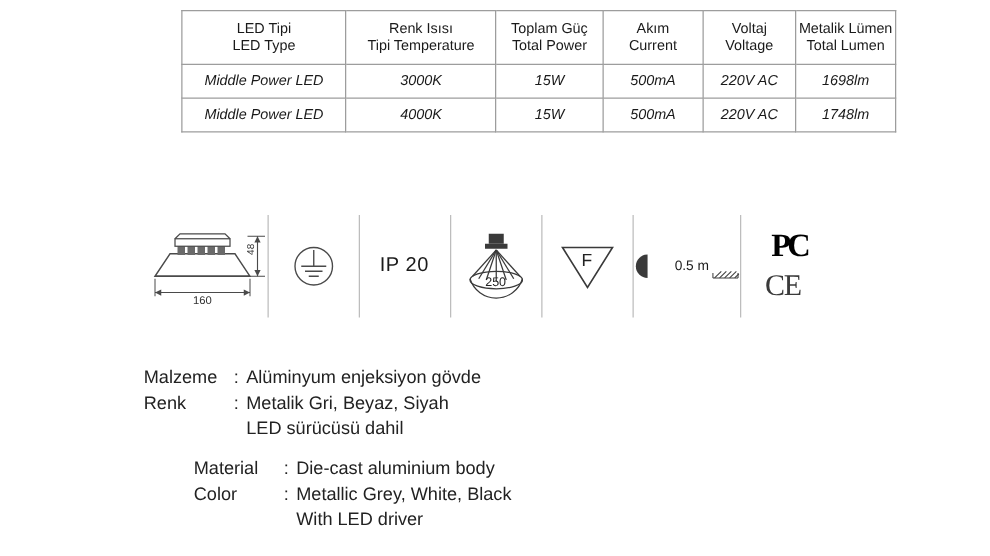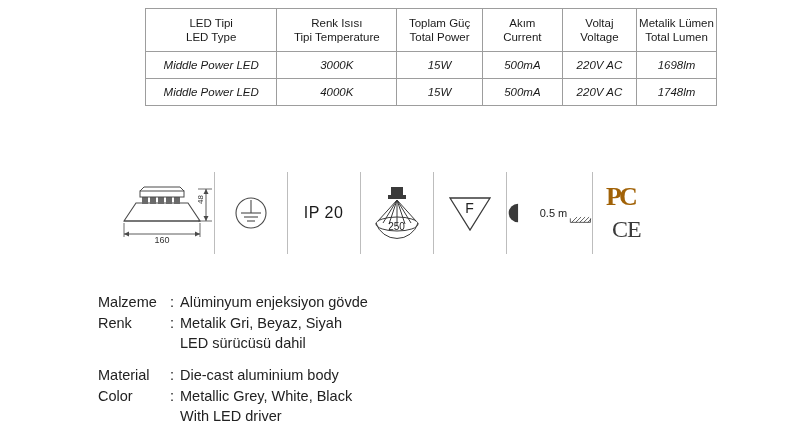--- a/index.html
+++ b/index.html
@@ -109,27 +109,27 @@
   }
   .certs-wrap {
     width: 90px;
     height: 66px;
     position: relative;
   }
 
   
   .desc {
     position: absolute;
-    left: 98px;
+    left: 115px;
     font-size: 14.5px;
     color: #222;
     line-height: 1.42;
   }
   .desc-tr { top: 292px; }
-  .desc-en { top: 365px; }
+  .desc-en { top: 365px; margin-left: 40px; }
   .drow {
     display: flex;
   }
   .dlabel {
     width: 72px;
     flex: none;
   }
   .dsep {
     width: 10px;
     flex: none;
@@ -293,21 +293,21 @@
           <line x1="28" y1="34" x2="33" y2="29"></line>
           <line x1="2" y1="28" x2="2" y2="34"></line>
           <line x1="32" y1="28" x2="32" y2="34"></line>
         </g>
       </svg>
     </div>
   </div>
 
   <div class="icon-cell">
     <div class="certs-wrap">
-      <div style="position:absolute; left:14px; top:2px; font-size:26px; font-weight:bold; color:#a16207; letter-spacing:-3px; font-family:'Liberation Serif', serif;">PC</div>
+      <div style="position:absolute; left:25px; top:2px; font-size:26px; font-weight:bold; color:#000000; letter-spacing:-3px; font-family:'Liberation Serif', serif;">PC</div>
       <div style="position:absolute; left:20px; top:36px; font-size:24px; color:#3a3a3a; letter-spacing:-1px; font-family:'Liberation Serif', serif;">CE</div>
     </div>
   </div>
 
 </div>
 
 <div class="desc desc-tr">
   <div class="drow">
     <span class="dlabel">Malzeme</span>
     <span class="dsep">:</span>

